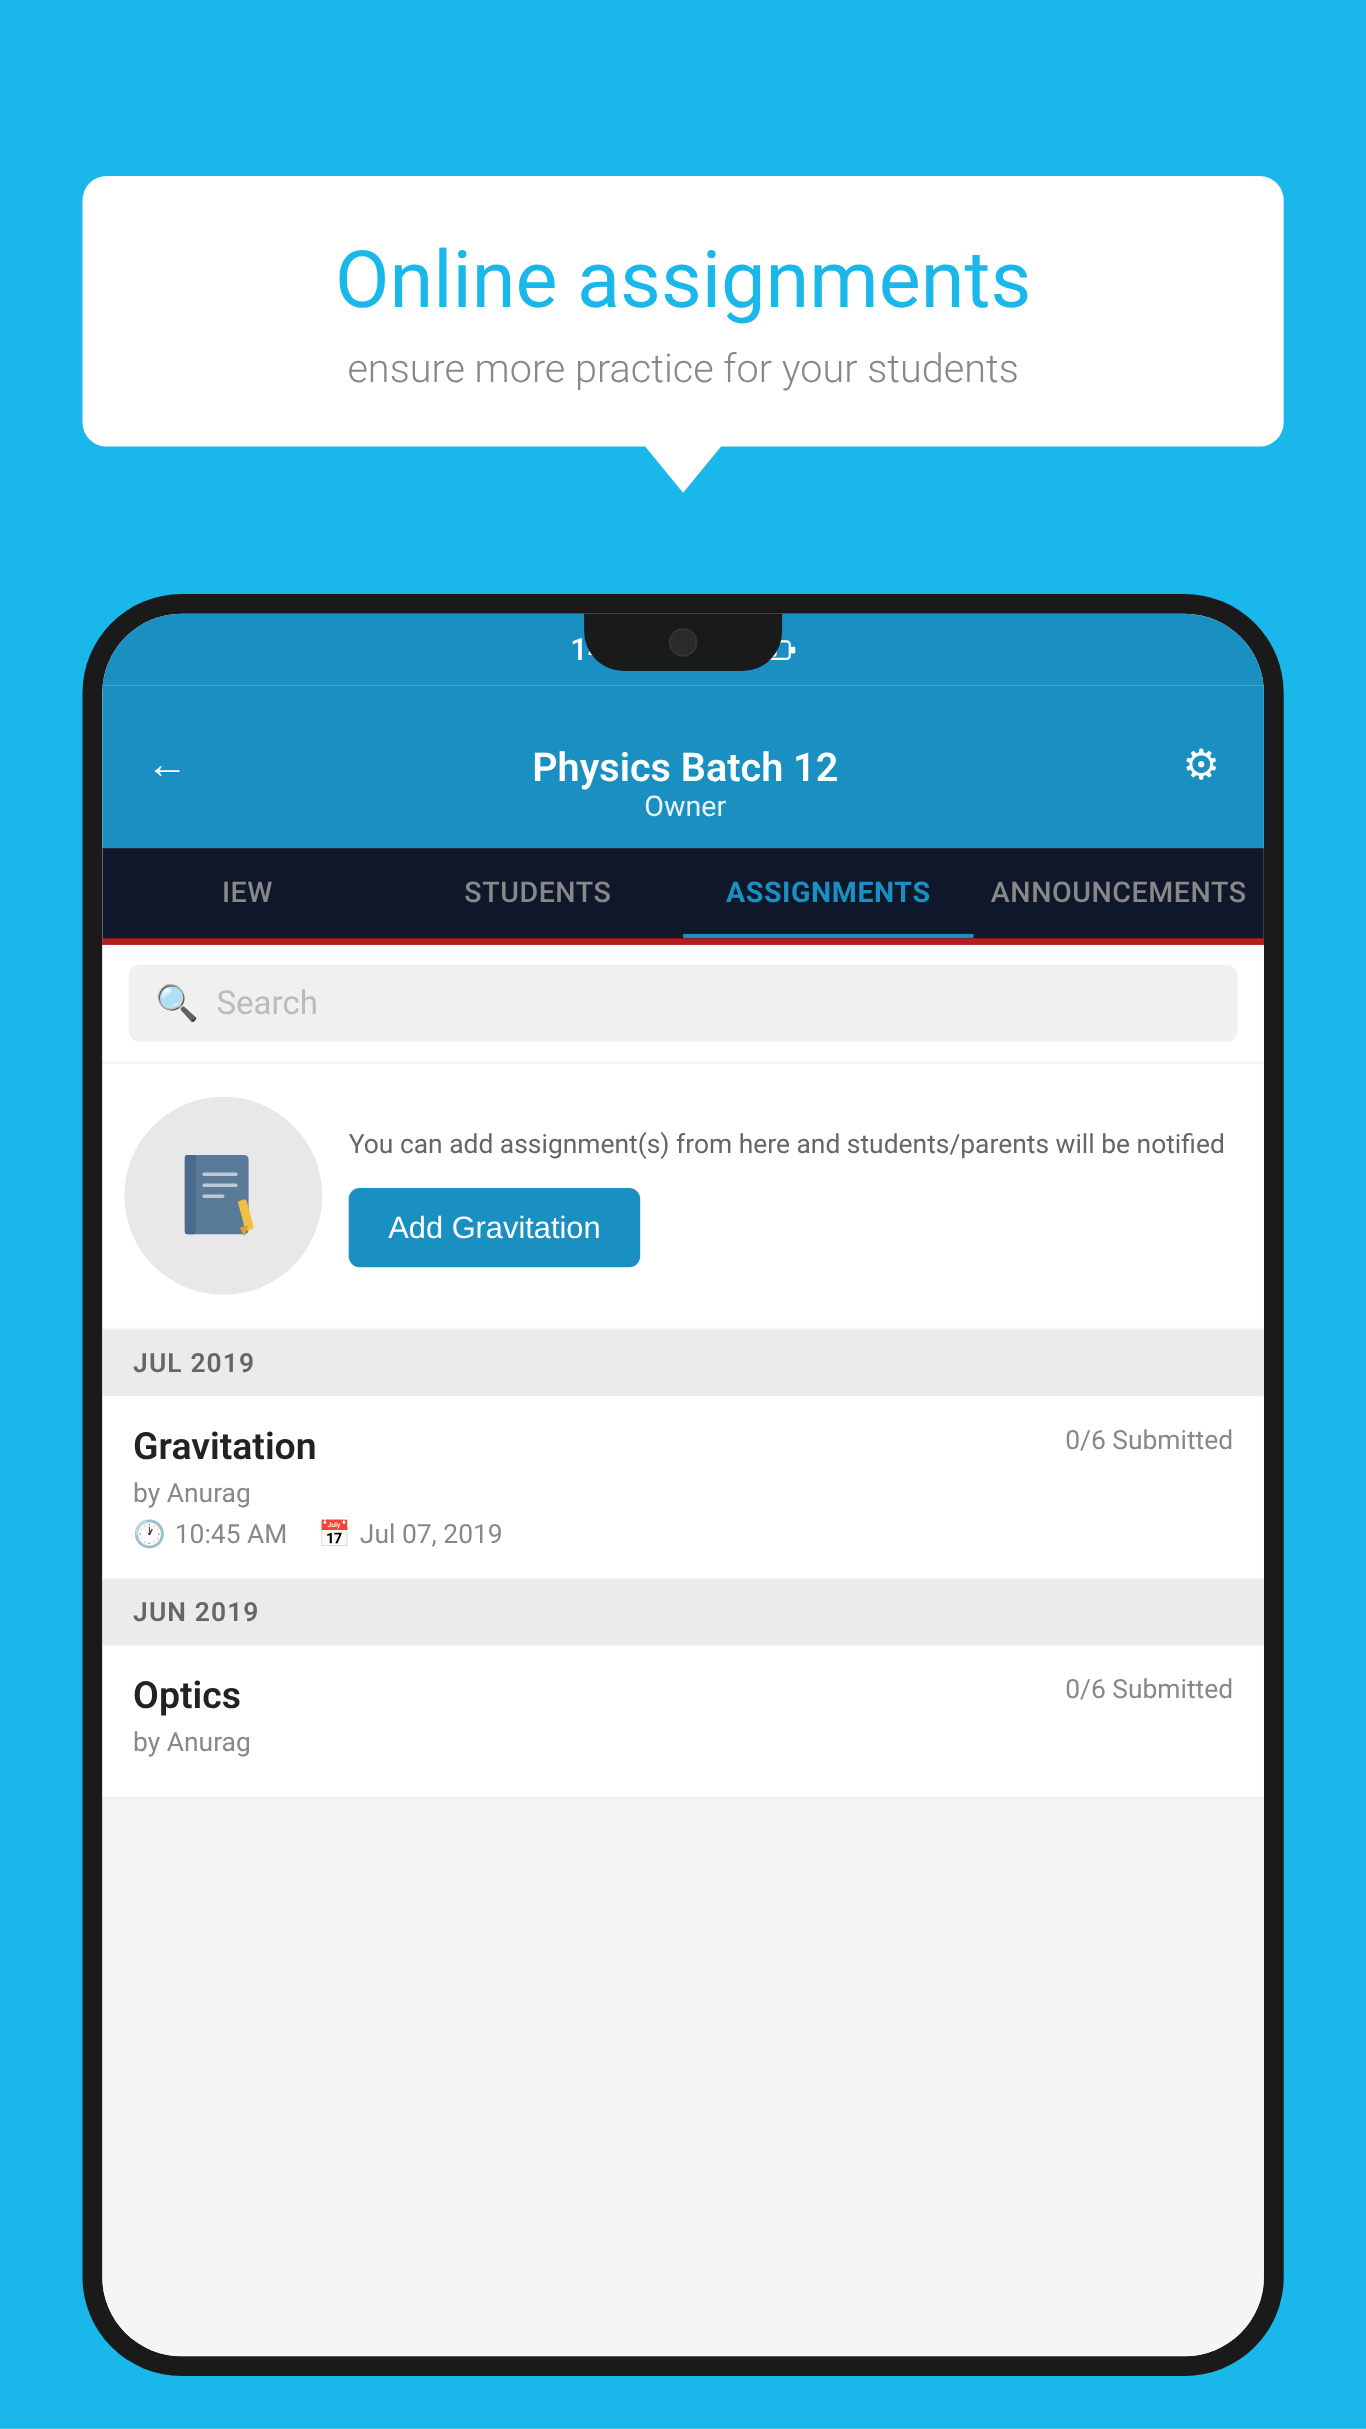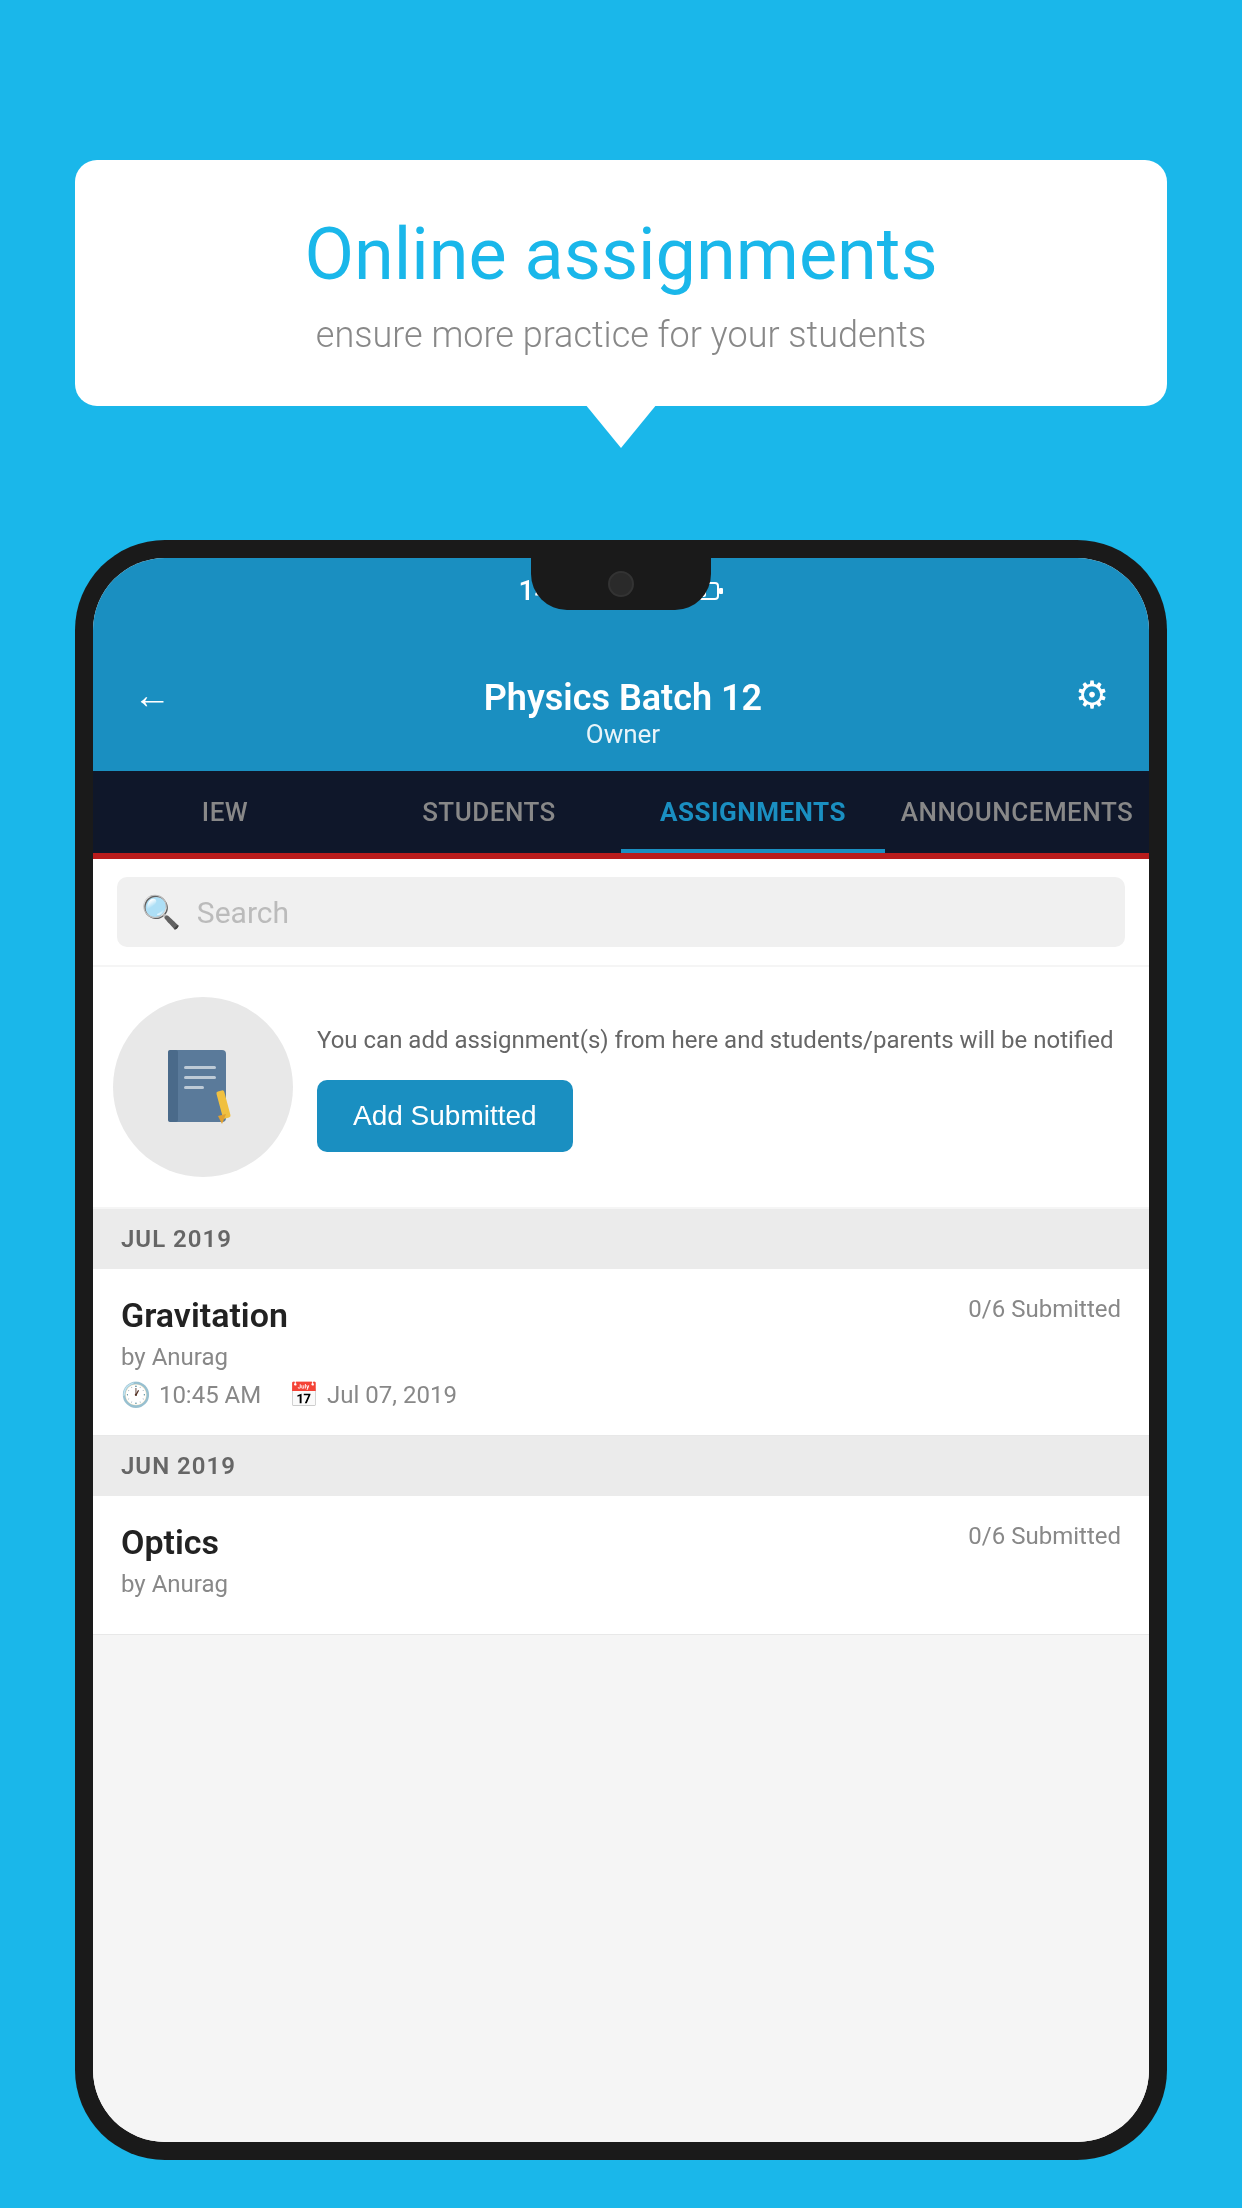--- a/index.html
+++ b/index.html
@@ -435,21 +435,21 @@
               <rect x="26" y="24" width="32" height="3" rx="1.5" fill="white" opacity="0.6"></rect>
               <rect x="26" y="34" width="32" height="3" rx="1.5" fill="white" opacity="0.6"></rect>
               <rect x="26" y="44" width="20" height="3" rx="1.5" fill="white" opacity="0.6"></rect>
 
               <rect x="58" y="50" width="8" height="28" rx="2" fill="#f0c040" transform="rotate(-15 58 50)"></rect>
               <polygon points="60,74 68,72 64,82" fill="#e0a030"></polygon>
             </svg>
           </div>
           <div class="promo-content">
             <div class="promo-text">You can add assignment(s) from here and students/parents will be notified</div>
-            <button class="add-assignment-btn">Add Submitted</button>
+            <button class="add-assignment-btn">Add Gravitation</button>
           </div>
         </div>
 
         <div class="section-header">JUL 2019</div>
 
         <div class="assignment-item">
           <div class="assignment-row1">
             <span class="assignment-name">Gravitation</span>
             <span class="assignment-submitted">0/6 Submitted</span>
           </div>

